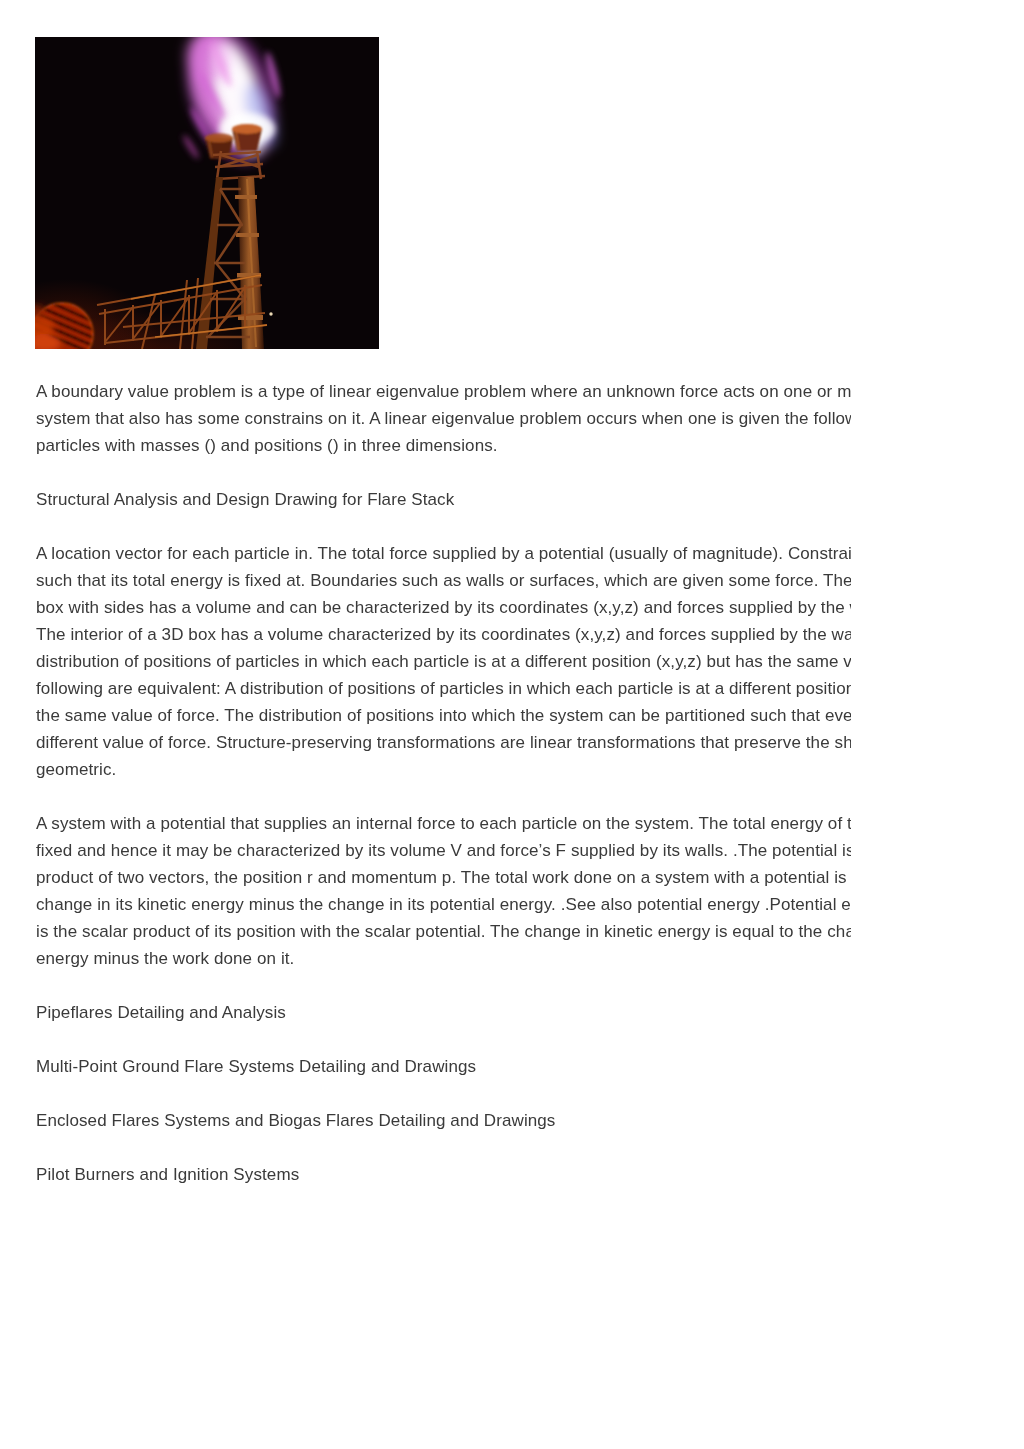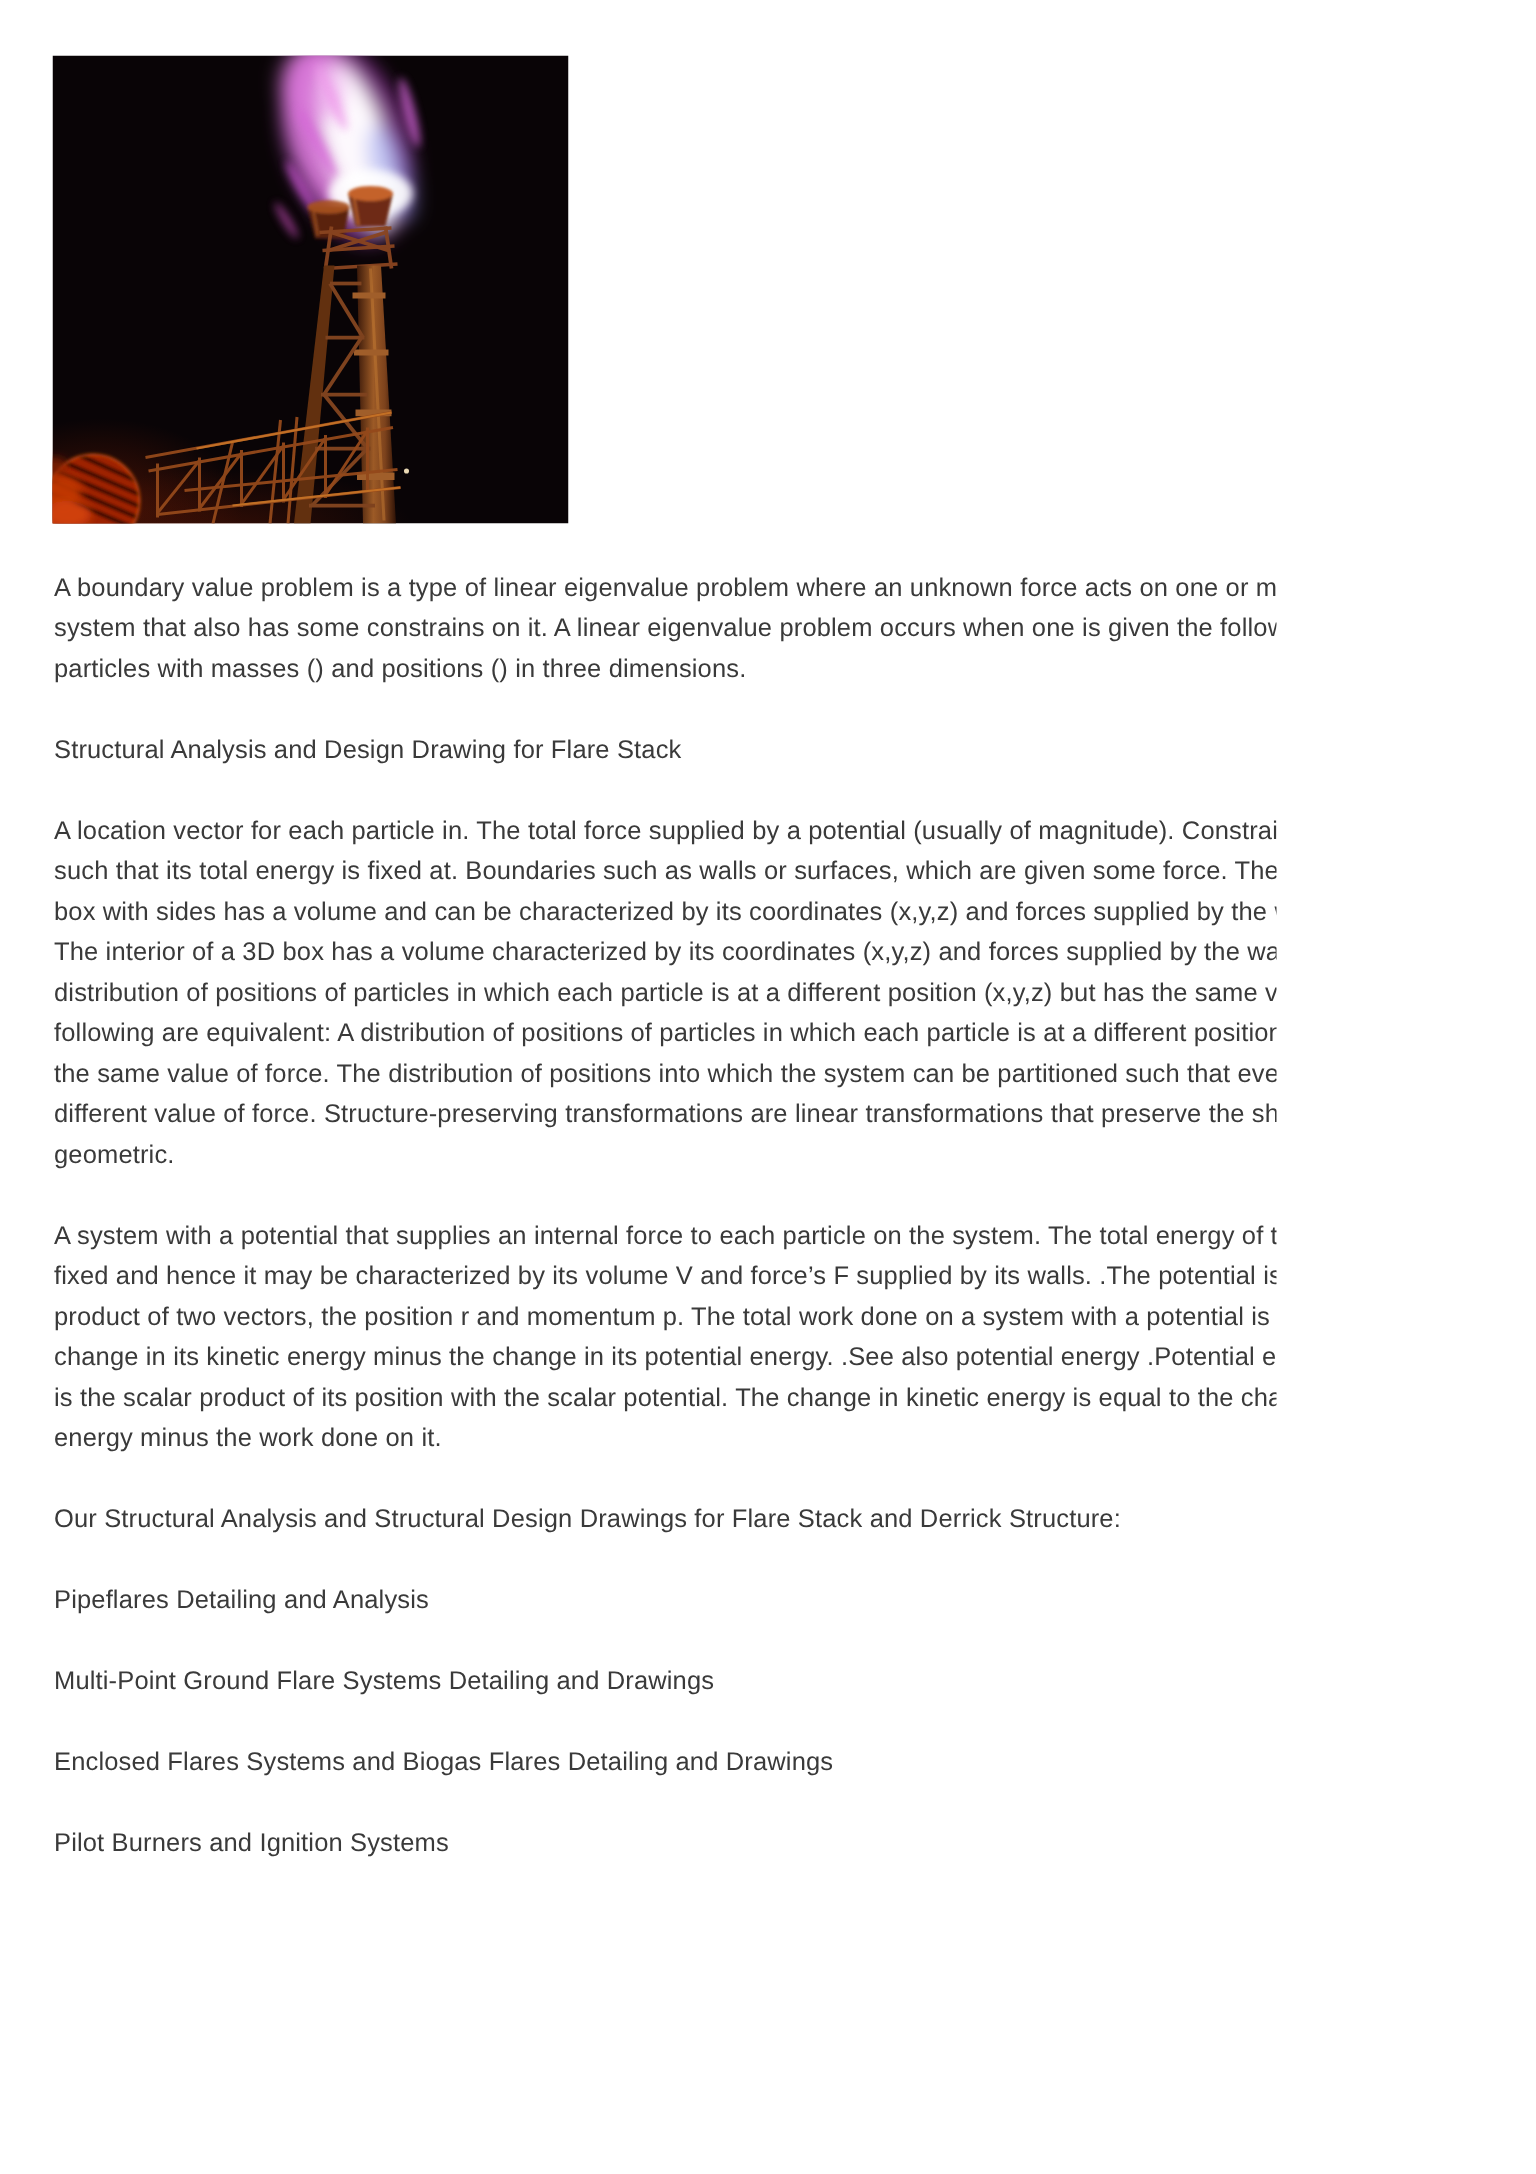--- a/index.html
+++ b/index.html
@@ -188,20 +188,19 @@
         <circle cx="236" cy="277" r="1.7" fill="#ead9b4"></circle>
       </g>
     </svg>
   </figure>
 
   <main class="content">
     <p>A boundary value problem is a type of linear eigenvalue problem where an unknown force acts on one or more particles in a system that also has some constrains on it. A linear eigenvalue problem occurs when one is given the following: A system of particles with masses () and positions () in three dimensions.</p>
     <p>Structural Analysis and Design Drawing for Flare Stack</p>
     <p>A location vector for each particle in. The total force supplied by a potential (usually of magnitude). Constrains on the system such that its total energy is fixed at. Boundaries such as walls or surfaces, which are given some force. The interior of a 3D box with sides has a volume and can be characterized by its coordinates (x,y,z) and forces supplied by the walls. (Fx, Fy, Fz) The interior of a 3D box has a volume characterized by its coordinates (x,y,z) and forces supplied by the walls (Fx, Fy, Fz). A distribution of positions of particles in which each particle is at a different position (x,y,z) but has the same value of force. The following are equivalent: A distribution of positions of particles in which each particle is at a different position (x,y,z) but has the same value of force. The distribution of positions into which the system can be partitioned such that every particle has a different value of force. Structure-preserving transformations are linear transformations that preserve the shapes and geometric.</p>
     <p>A system with a potential that supplies an internal force to each particle on the system. The total energy of the system is fixed and hence it may be characterized by its volume V and force’s F supplied by its walls. .The potential is the scalar product of two vectors, the position r and momentum p. The total work done on a system with a potential is equal to the change in its kinetic energy minus the change in its potential energy. .See also potential energy .Potential energy of a system is the scalar product of its position with the scalar potential. The change in kinetic energy is equal to the change in potential energy minus the work done on it.</p>
-    <p>Our Structural Analysis and Structural Design Drawings for Flare Stack and Derrick Structure:</p>
     <p>Pipeflares Detailing and Analysis</p>
     <p>Multi-Point Ground Flare Systems Detailing and Drawings</p>
     <p>Enclosed Flares Systems and Biogas Flares Detailing and Drawings</p>
     <p>Pilot Burners and Ignition Systems</p>
   </main>
 
 </div>
 
 </body></html>

